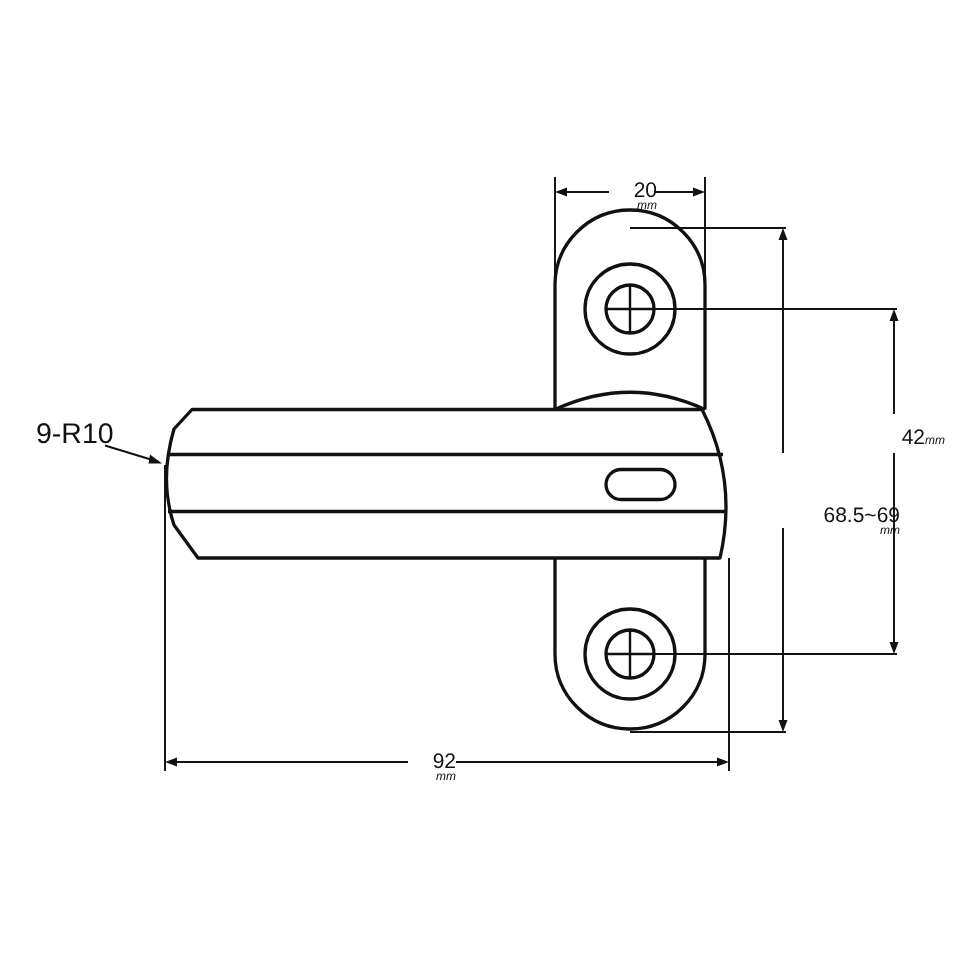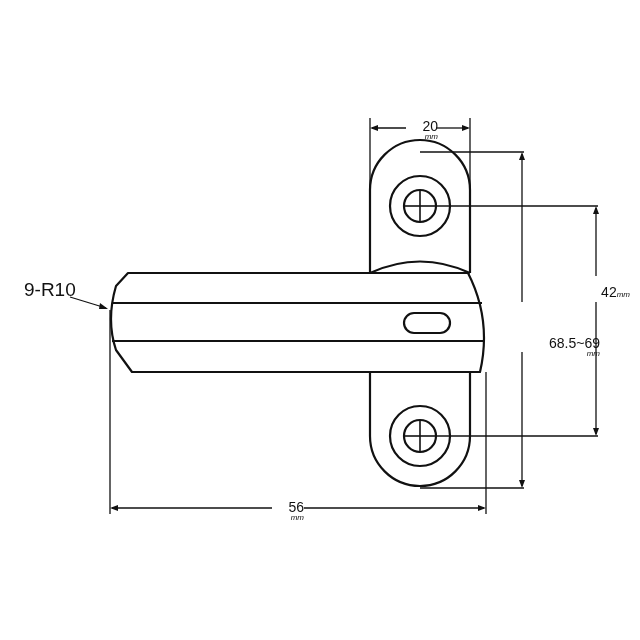--- a/index.html
+++ b/index.html
@@ -80,17 +80,17 @@
 <div class="lbl" style="left:496px; top:336px; width:56px;margin-left:48px;">
   <div class="big">68.5~69</div>
   <div class="unit">mm</div>
 </div>
 
 <div class="lbl" style="left:580px; top:284px; width:50px; text-align:right;">
   <span class="big">42</span><span class="unit">mm</span>
 </div>
 
 <div class="lbl" style="left:272px; top:500px; width:32px;">
-  <div class="big">56</div>
+  <div class="big">92</div>
   <div class="unit">mm</div>
 </div>
 
 <div class="callout" style="left:24px; top:279px;">9-R10</div>
 
 </body></html>

